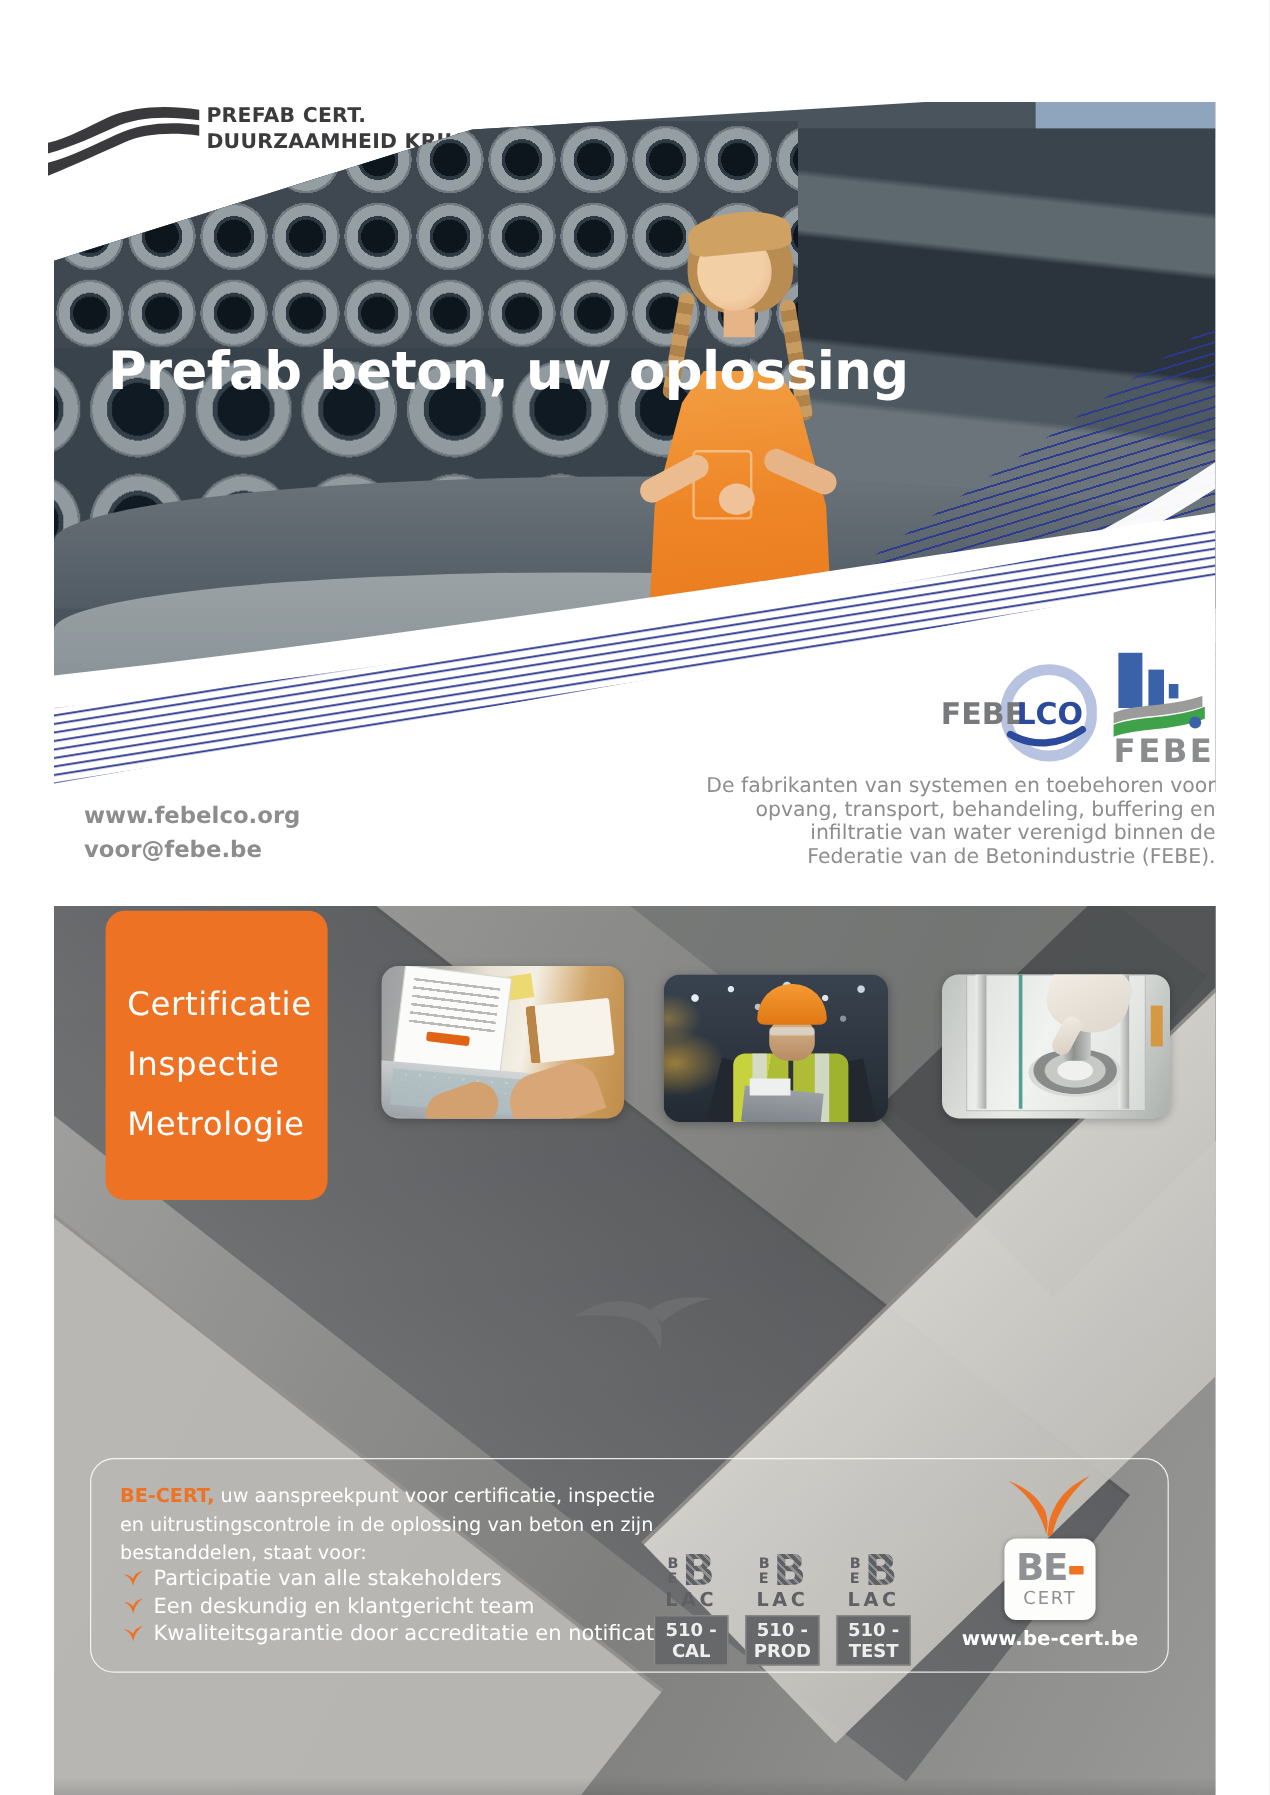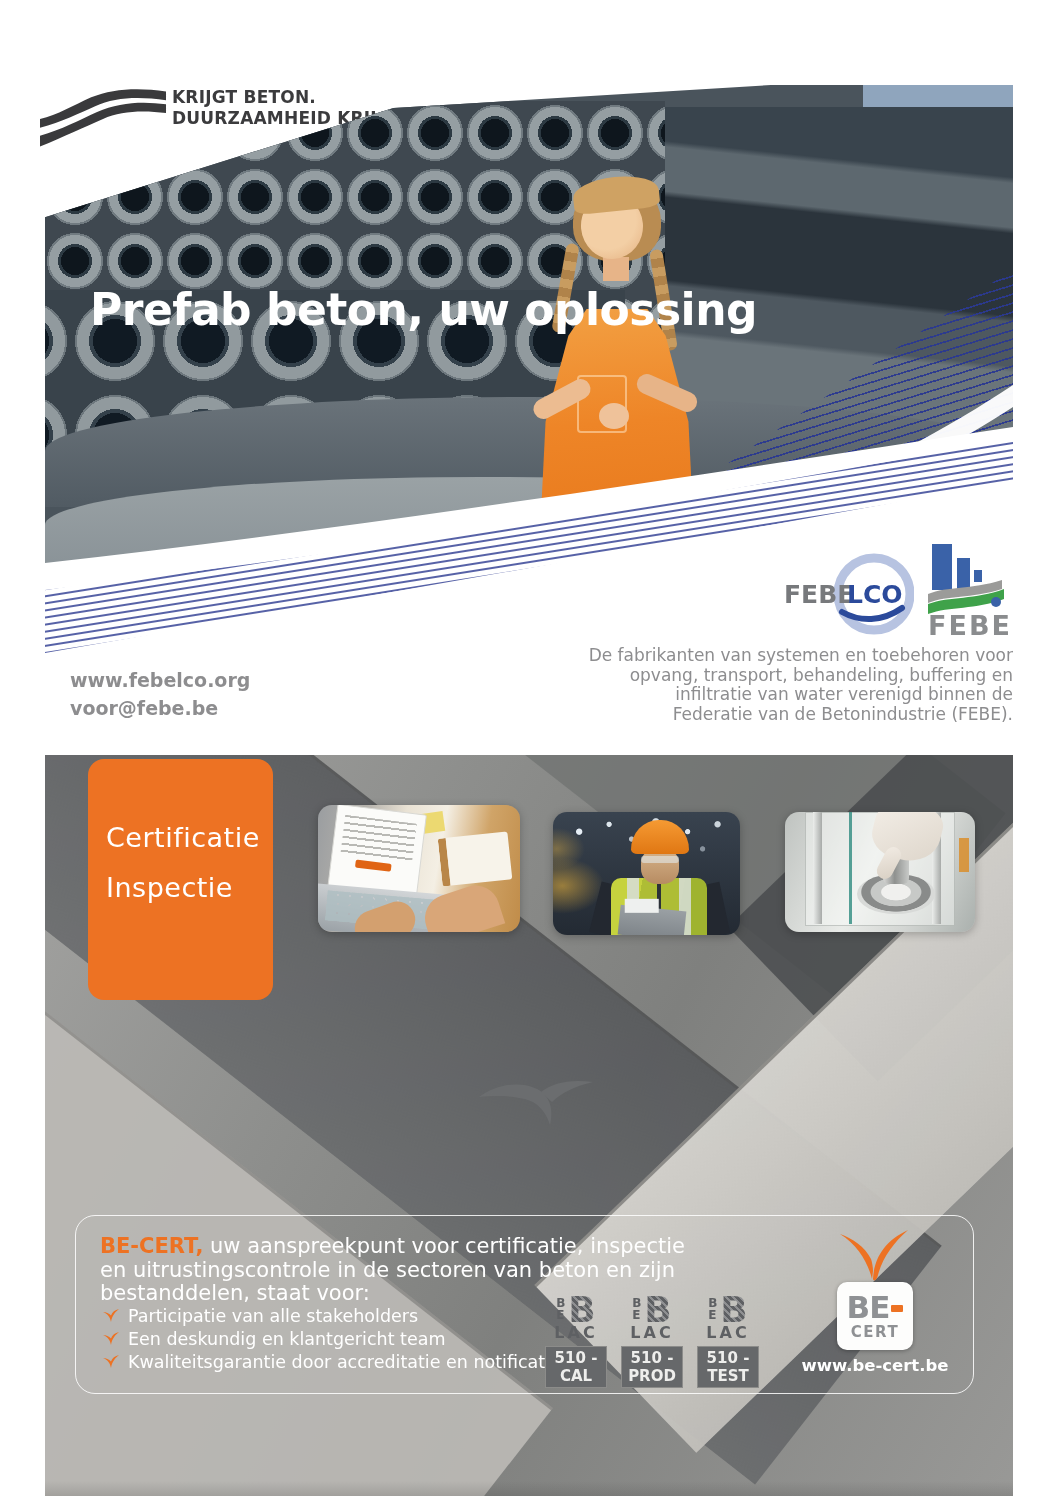--- a/index.html
+++ b/index.html
@@ -137,21 +137,21 @@
     background:radial-gradient(ellipse at 50% 45%,#f0f0ee 0 26%,#c7c9c7 28% 45%,#898b8a 47% 62%,#d8dad8 64% 78%,#b0b2b0 80%);}
   .sc-weight{left:98px;top:44px;width:26px;height:28px;border-radius:4px 4px 6px 6px;
     background:linear-gradient(90deg,#d8d8d6,#8f918f 45%,#c8cac8);}
   .sc-glove{left:88px;top:-8px;width:68px;height:56px;border-radius:40% 30% 50% 40%;transform:rotate(14deg);
     background:linear-gradient(140deg,#f4efe8,#ddd5ca);}
   .sc-finger{left:96px;top:34px;width:16px;height:34px;border-radius:8px;transform:rotate(28deg);
     background:linear-gradient(140deg,#f2ece4,#d8cfc3);}
   .sc-orange{right:6px;top:26px;width:10px;height:34px;background:#d98e2c;opacity:.85;}
 
   .info-box{left:30px;top:460px;width:897px;height:177px;border:1.5px solid rgba(255,255,255,.85);border-radius:20px;}
-  .intro{left:55px;top:480px;color:#ffffff;font-size:21px;line-height:23.5px;}
+  .intro{left:55px;top:480px;color:#ffffff;font-size:16px;line-height:23.5px;}
   .intro .hl{color:#ed7223;font-weight:bold;}
   .bullets{left:57px;top:549px;}
   .bullet-row{display:flex;align-items:center;height:23.2px;color:#fff;font-size:17.5px;}
   .bullet-row svg{margin-right:8px;flex:none;}
 
   .belac-group{left:500px;top:540px;display:flex;gap:14px;}
   .belac{width:62px;text-align:center;color:#5e6063;}
   .belac-top{display:flex;justify-content:center;align-items:flex-start;}
   .belac-col{display:flex;flex-direction:column;font-size:12px;font-weight:bold;line-height:12px;text-align:left;padding-top:2px;}
   .belac-bigb{font-size:36px;font-weight:bold;line-height:30px;margin-left:3px;
@@ -159,34 +159,34 @@
     -webkit-background-clip:text;background-clip:text;color:transparent;}
   .belac-lac{font-size:16px;font-weight:bold;letter-spacing:3px;line-height:16px;}
   .belac-label{margin-top:5px;background:#66686a;color:#eeeeec;font-size:15px;font-weight:bold;
     padding:2px 0;border:1px solid #8c8c8a;}
 
   .bc-bird{left:793px;top:474px;width:76px;height:52px;}
   .bc-box{left:792px;top:527px;width:76px;height:68px;background:#fdfdfc;border-radius:10px;
     display:flex;flex-direction:column;align-items:center;justify-content:center;box-shadow:0 1px 4px rgba(0,0,0,.3);}
   .bc-be{display:flex;align-items:center;font-size:31px;font-weight:bold;color:#8f9194;line-height:30px;letter-spacing:-1px;}
   .bc-dash{width:12px;height:7px;background:#ed7223;border-radius:1px;margin-left:2px;margin-top:4px;}
-  .bc-cert{font-size:15px;font-weight:bold;color:#8f9194;letter-spacing:1.5px;margin-top:1px;}
+  .bc-cert{font-size:15px;font-weight:normal;color:#8f9194;letter-spacing:1.5px;margin-top:1px;}
   .bc-url{left:756px;top:601px;width:148px;text-align:center;color:#fff;font-weight:bold;font-size:16.5px;}
 </style>
 </head>
 <body>
 
 <div class="page">
 
   <svg class="abs brandmark" viewBox="0 0 130 62">
     <path d="M0,34 C18,30 34,20 52,12 C74,3 100,2 128,6 L128,15 C100,11 76,12 56,21 C40,28 22,37 0,43 Z" fill="#3a3a3c"></path>
     <path d="M0,51 C22,45 40,35 58,27 C80,17 104,16 128,19 L128,28 C104,25 82,26 64,34 C46,42 24,52 0,62 Z" fill="#3a3a3c"></path>
   </svg>
   <div class="abs brand-text">
-    <div>KRIJGT BETON.</div>
+    <div>PREFAB CERT.</div>
     <div>DUURZAAMHEID KRIJGT VORM.</div>
   </div>
 
   <div class="abs hero">
     <div class="abs sky"></div>
     <div class="abs bigpipes"></div>
     <div class="abs pipes-a"></div>
     <div class="abs pipes-b"></div>
     <div class="abs frontpipe1"></div>
     <div class="abs frontpipe2"></div>
@@ -262,20 +262,21 @@
     <div class="abs floor"></div>
 
     <svg class="abs wm-bird" viewBox="0 0 124 64">
       <path d="M4,24 C26,8 54,8 68,20 C76,28 78,38 75,52 C71,38 62,29 50,26 C34,22 16,23 4,24 Z" fill="#6e7072"></path>
       <path d="M66,19 C78,10 94,6 118,9 C100,13 86,20 77,29 Z" fill="#6e7072"></path>
     </svg>
 
     <div class="abs service-box">
       <div class="service-line">Certificatie</div>
       <div class="service-line">Inspectie</div>
+      <div class="service-line">Metrologie</div>
     </div>
 
     <div class="abs photo ph-laptop">
       <div class="abs lp-sticky"></div>
       <div class="abs lp-note"></div>
       <div class="abs lp-screen">
         <div class="abs lp-lines"></div>
         <div class="abs lp-btn"></div>
       </div>
       <div class="abs lp-kb">
@@ -310,21 +311,21 @@
       <div class="abs sc-weight"></div>
       <div class="abs sc-glove"></div>
       <div class="abs sc-finger"></div>
       <div class="abs sc-orange"></div>
     </div>
 
     <div class="abs info-box"></div>
 
     <div class="abs intro">
       <div><span class="hl">BE-CERT,</span><span> uw aanspreekpunt voor certificatie, inspectie</span></div>
-      <div>en uitrustingscontrole in de sectoren van beton en zijn</div>
+      <div>en uitrustingscontrole in de oplossing van beton en zijn</div>
       <div>bestanddelen, staat voor:</div>
     </div>
 
     <div class="abs bullets">
       <div class="bullet-row">
         <svg width="18" height="14" viewBox="0 0 18 14">
             <path d="M1,3 C6,5 8,8 9,13 C10,7 13,3 17,0 C13,1 10,3 9,6.5 C7,4.2 4,3 1,3 Z" fill="#ed7223"></path>
           </svg>
         <span>Participatie van alle stakeholders</span>
       </div>

